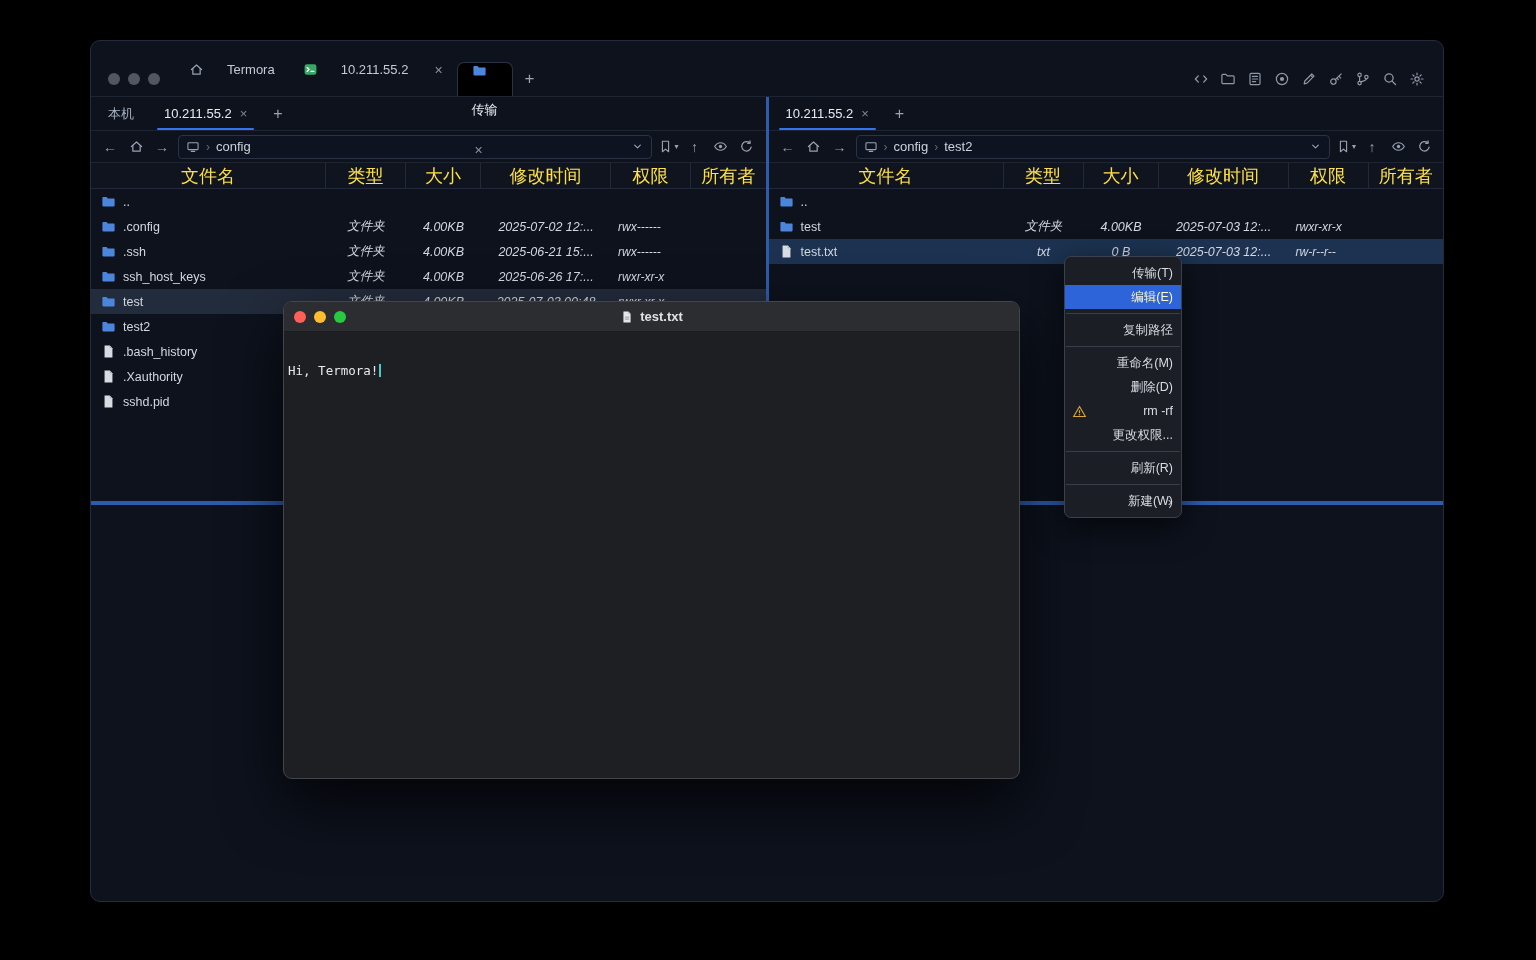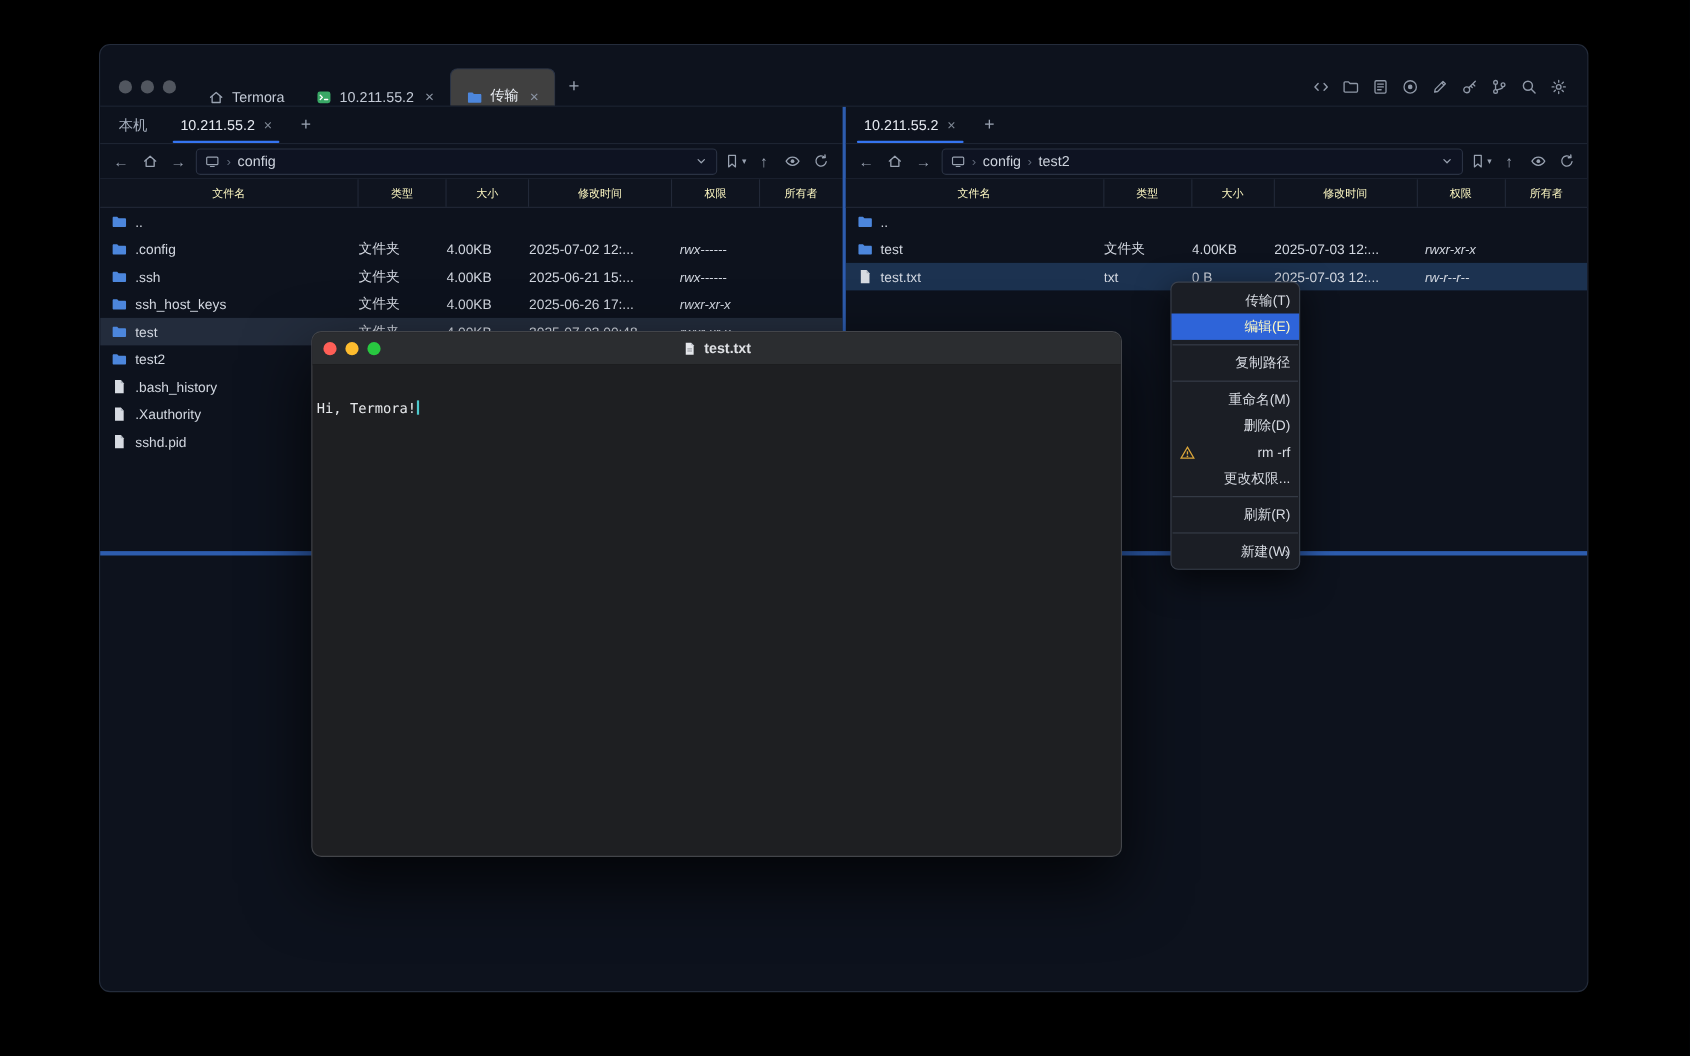--- a/index.html
+++ b/index.html
@@ -6,24 +6,24 @@
   html,body{width:1536px;height:960px;background:#000;font-family:"Liberation Sans","DejaVu Sans",sans-serif;overflow:hidden;position:relative;}
   svg{display:block;}
 
   .window{position:absolute;left:90px;top:40px;width:1354px;height:862px;background:#0d121d;border:1px solid #242c3b;border-radius:10px;box-shadow:0 30px 80px rgba(0,0,0,.8);overflow:hidden;display:flex;flex-direction:column;}
 
   
   .titlebar{height:56px;flex:0 0 auto;position:relative;border-bottom:1px solid #1d2432;}
   .traffic{position:absolute;left:17px;top:32px;display:flex;gap:8px;}
   .tdot{width:12px;height:12px;border-radius:50%;background:#51565f;}
   .mtabs{position:absolute;left:84px;bottom:0;display:flex;align-items:flex-end;height:34px;}
-  .mtab{height:34px;display:flex;align-items:flex-end;gap:7px;padding:0 14px;font-size:13px;color:#c3cad6;white-space:nowrap;}
+  .mtab{height:34px;display:flex;align-items:flex-start;gap:23px;padding:0 14px;font-size:13px;color:#c3cad6;white-space:nowrap;}
   .mtab .ticon{width:15px;height:15px;}
   .mtab .ticon svg{width:15px;height:15px;}
-  .mtab.active{background:#404040;border:1px solid #2a3345;border-bottom:none;border-radius:7px 7px 0 0;color:#e9edf3;}
+  .mtab.active{background:#000000;border:1px solid #2a3345;border-bottom:none;border-radius:7px 7px 0 0;color:#e9edf3;flex-direction:column;}
   .mtab .x{color:#8a93a2;font-size:14px;margin-left:3px;}
   .mtab-add{height:34px;display:flex;align-items:center;padding:0 12px;color:#9aa3b2;font-size:17px;}
   .tbicons{position:absolute;right:18px;top:30px;display:flex;gap:11px;align-items:center;}
   .tbi{width:16px;height:16px;}
   .tbi svg{width:16px;height:16px;}
 
   
   .main{display:flex;height:404px;flex:0 0 auto;}
   .panel{flex:1 1 0;min-width:0;display:flex;flex-direction:column;background:#0d121d;}
   .vsplit{width:3px;background:#2d5cae;flex:0 0 auto;}
@@ -40,29 +40,29 @@
   .navbtn .mini{font-style:normal;font-size:8px;color:#98a1b0;margin-left:1px;}
   .pathbox{flex:1;height:24px;border:1px solid #2a3243;border-radius:4px;background:#0e1322;display:flex;align-items:center;gap:6px;padding:0 7px;min-width:0;}
   .pathbox .picon svg{width:14px;height:14px;}
   .bsep{color:#5f6879;font-size:12px;}
   .crumb{color:#ccd2dc;font-size:13px;}
   .pchev svg{width:13px;height:13px;}
   .spacer{flex:1;}
 
   .fheader,.frow{display:grid;grid-template-columns:235px 80px 75px 130px 80px 1fr;}
   .fheader{height:26px;flex:0 0 auto;background:#0f141f;border-bottom:1px solid #222938;}
-  .fheader .hc{display:flex;align-items:center;justify-content:center;font-size:10px;color:#fef9c3;border-right:1px solid #222938;overflow:hidden;}
+  .fheader .hc{display:flex;align-items:center;justify-content:center;font-size:18px;color:#fde047;border-right:1px solid #222938;overflow:hidden;}
   .fheader .hc:last-child{border-right:none;}
   .fbody{flex:1;overflow:hidden;}
   .frow{height:25px;align-items:center;font-size:12.5px;color:#d2d7e0;}
   .frow.selected-local{background:#232c3c;}
   .frow.selected-remote{background:#1c3250;}
   .cell{overflow:hidden;white-space:nowrap;}
   .cell.name{display:flex;align-items:center;gap:7px;padding-left:10px;}
-  .cell.cen{text-align:left;}
+  .cell.cen{text-align:center;font-style:italic;}
   .cell.perm{padding-left:7px;font-size:12px;font-style:italic;}
   .ficon{width:15px;height:15px;flex:0 0 auto;}
   .ficon svg{width:15px;height:15px;}
 
   
   .hsplit{height:4px;background:#2d5cae;flex:0 0 auto;}
   .transfer{flex:1;display:flex;flex-direction:column;background:#0d121d;}
   .tgap{height:13px;flex:0 0 auto;}
   .theader{display:grid;grid-template-columns:324px 1fr 208px 89px 75px 40px;height:27px;flex:0 0 auto;background:#0f141f;border-top:1px solid #222938;border-bottom:1px solid #222938;}
   .thc{display:flex;align-items:center;justify-content:center;font-size:12.5px;color:#c0c7d3;border-right:1px solid #222938;}

